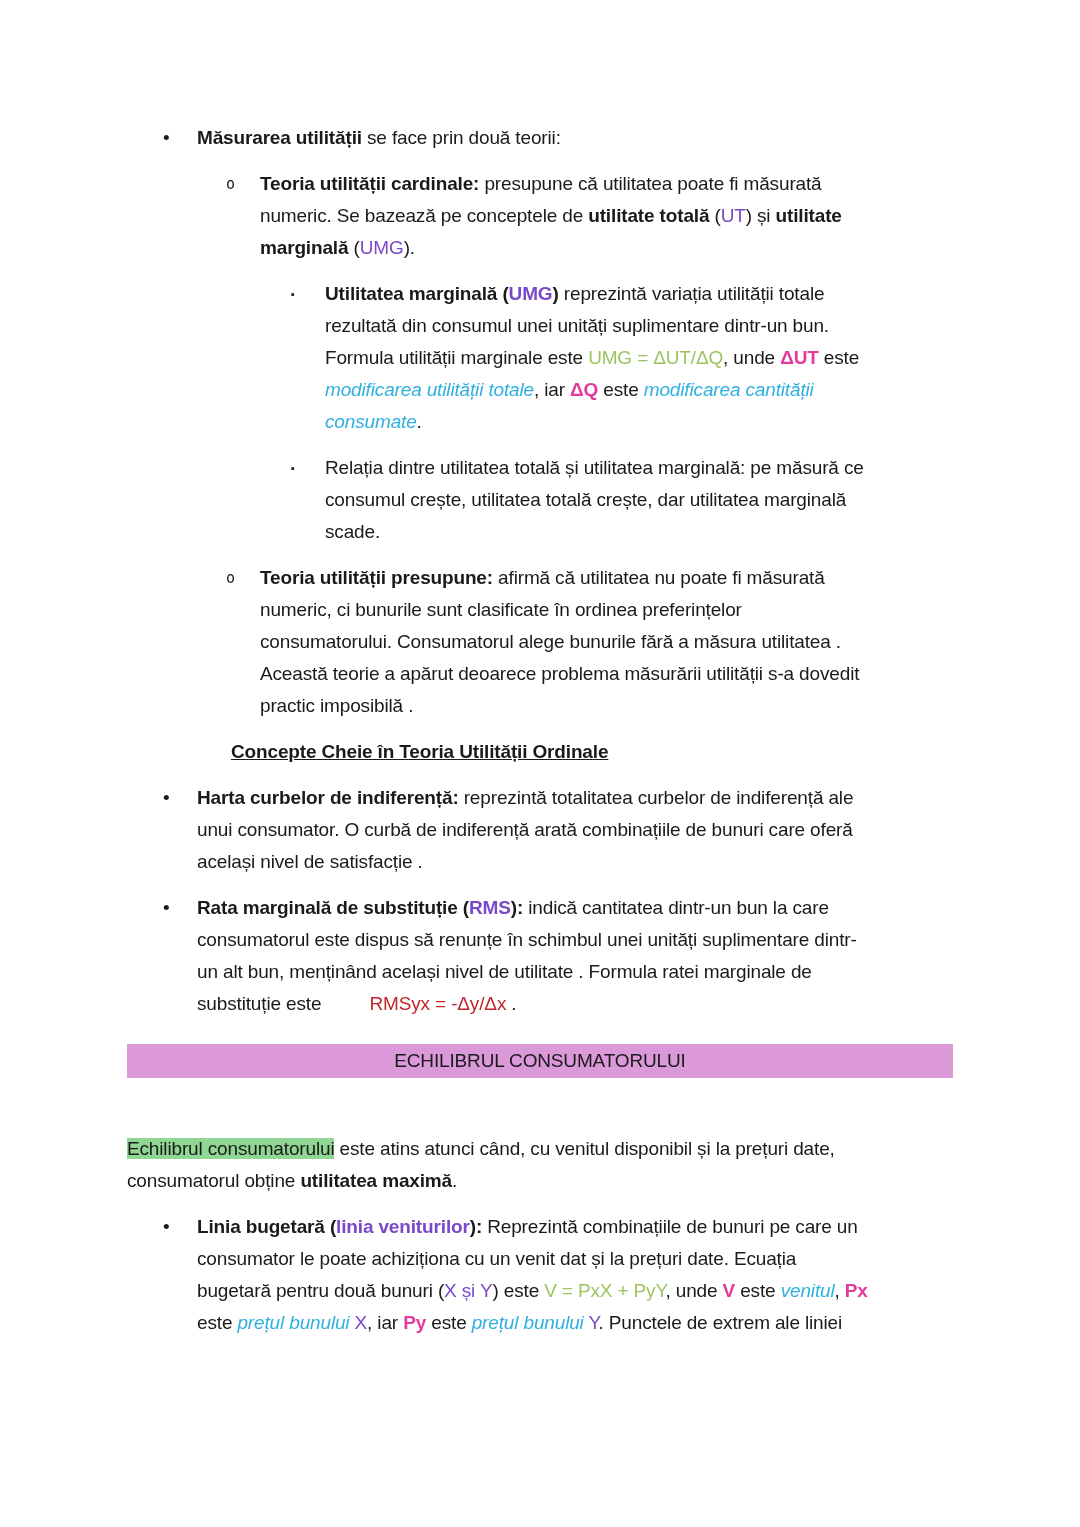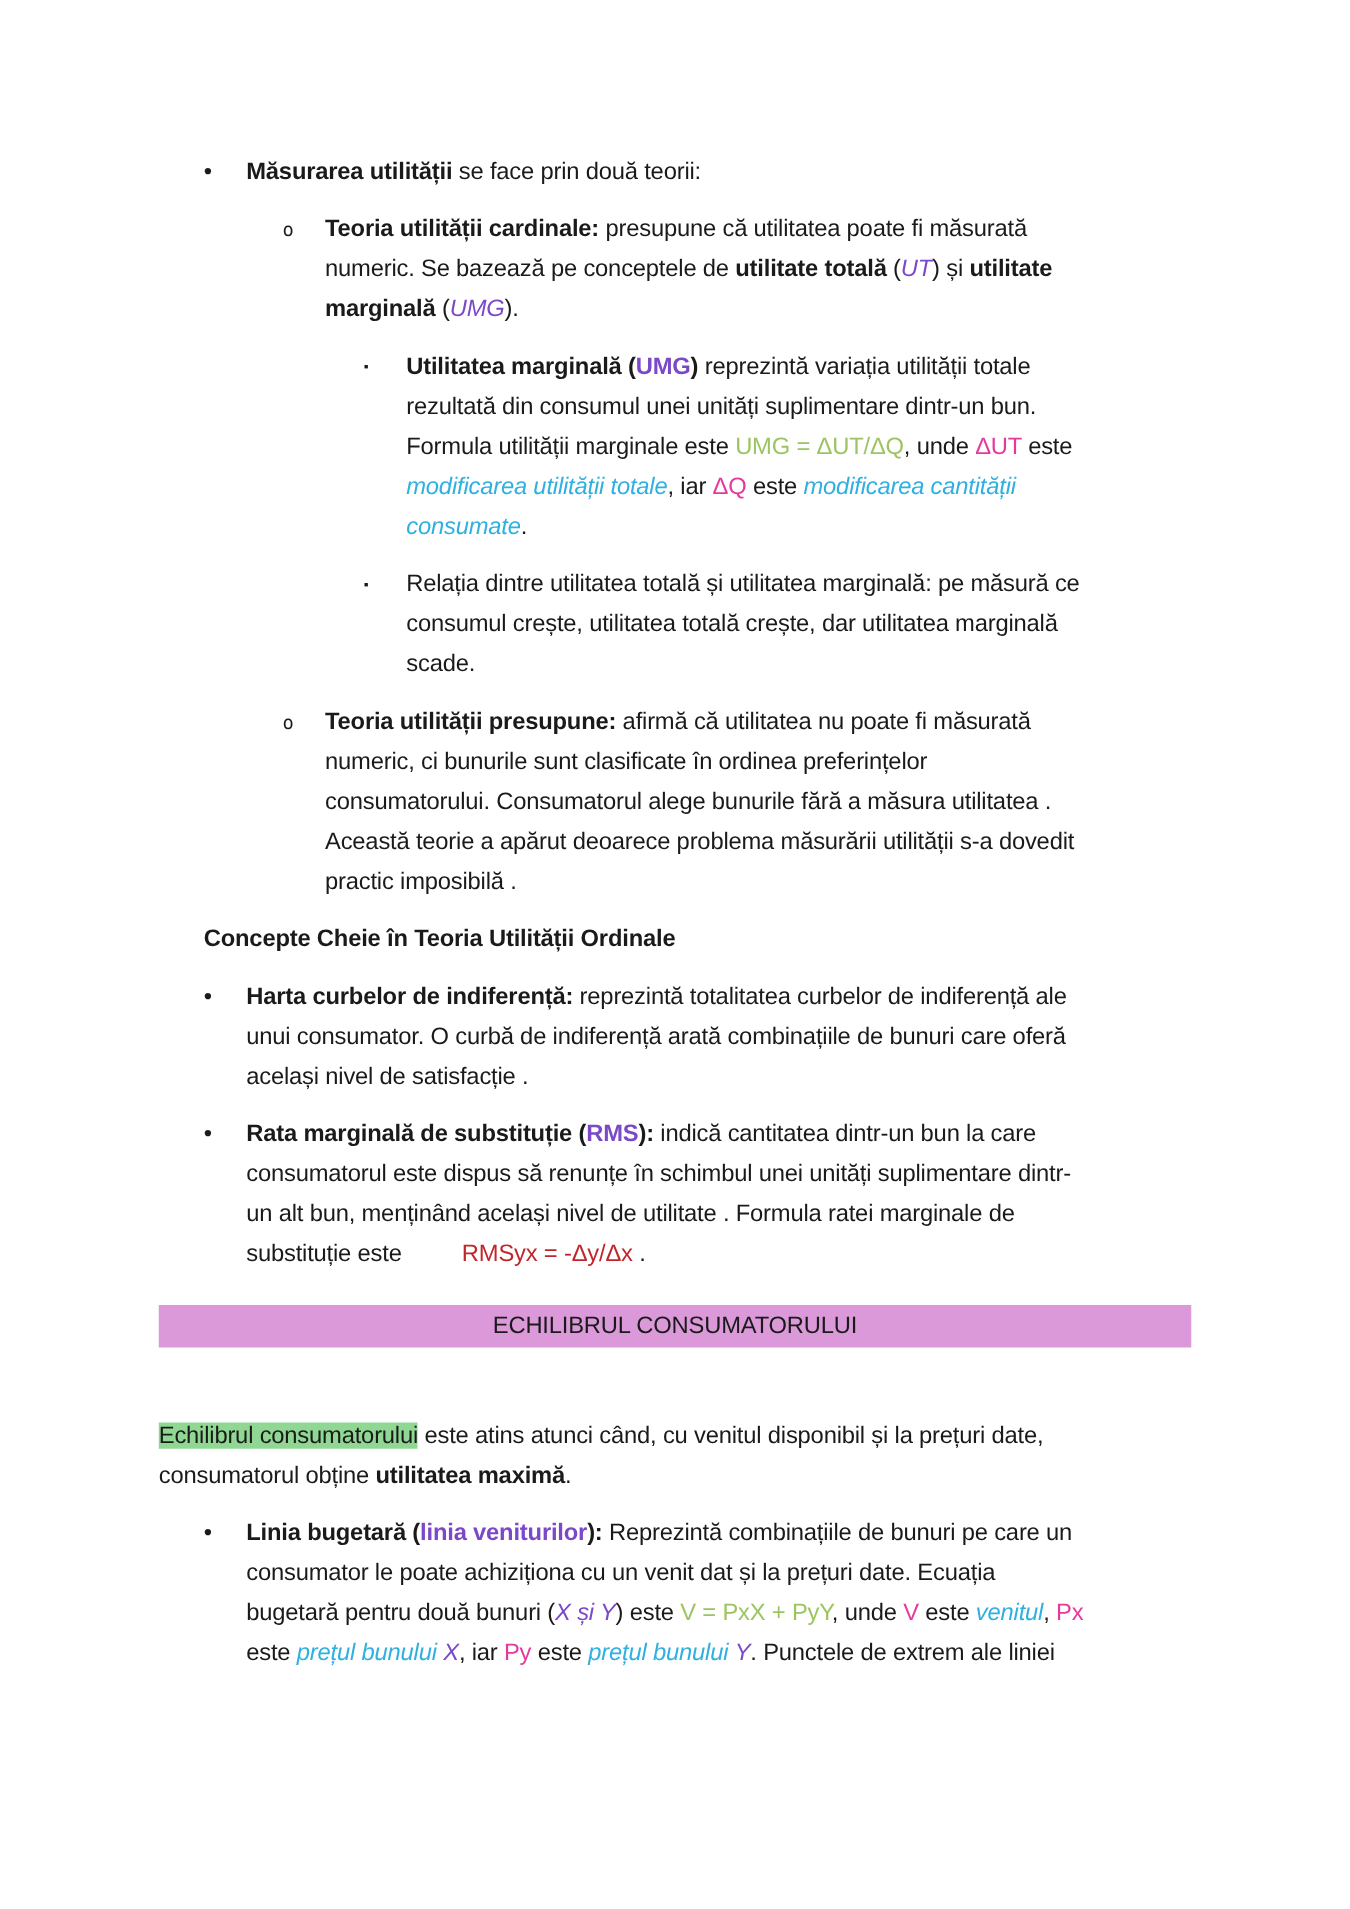--- a/index.html
+++ b/index.html
@@ -37,40 +37,40 @@
   .marker {
     flex: 0 0 34px;
     line-height: 32px;
   }
   .bullet1 { margin-left: 36px; }
   .bullet1 .marker { font-size: 19px; }
   .bullet2 { margin-left: 99px; }
   .bullet2 .marker { font-size: 15px; font-family: "DejaVu Sans Mono", monospace; }
   .bullet3 { margin-left: 164px; }
   .bullet3 .marker { font-size: 11px; }
-  .heading-indent { margin-left: 36px; }
+  .heading-indent { margin-left: 104px; text-decoration: underline; }
   .paragraph { margin-left: 0; margin-top: 12px; }
   .banner {
     margin: 24px 0 55px 0;
     height: 34px;
     background: var(--banner_bg, #dc99da);
     align-items: center;
     justify-content: center;
   }
   .banner .text {
     flex: 0 0 auto;
     text-align: center;
     color: var(--banner_text, #1a1a1a);
     line-height: 34px;
   }
   .s-bold { font-weight: 700; }
-  .s-purple { color: var(--purple, #7b48c8); font-style: italic; }
+  .s-purple { color: var(--purple, #7b48c8); }
   .s-purpleBold { color: var(--purple, #7b48c8); font-weight: 700; }
   .s-green { color: var(--green, #9cc562); text-align: right; }
-  .s-magenta { color: var(--magenta, #e5399e); }
+  .s-magenta { color: var(--magenta, #e5399e); font-weight: bold; }
   .s-cyan { color: var(--cyan, #2fb0e0); font-style: italic; }
   .s-red { color: var(--red, #c1262c); margin-left: 43px; }
   .s-highlight { background: var(--highlight_green, #90d793); }
 </style>
 </head>
 <body>
 
 <div class="page">
   <div class="content" id="doc">
       <div class="block bullet1">

